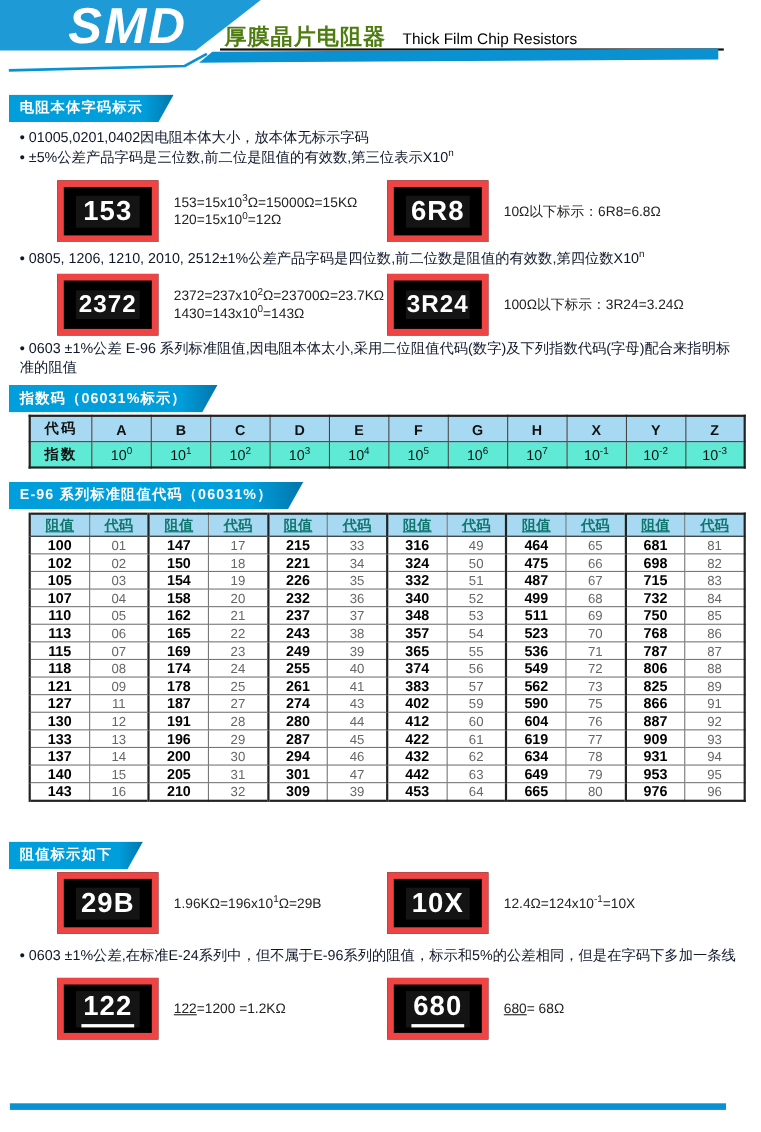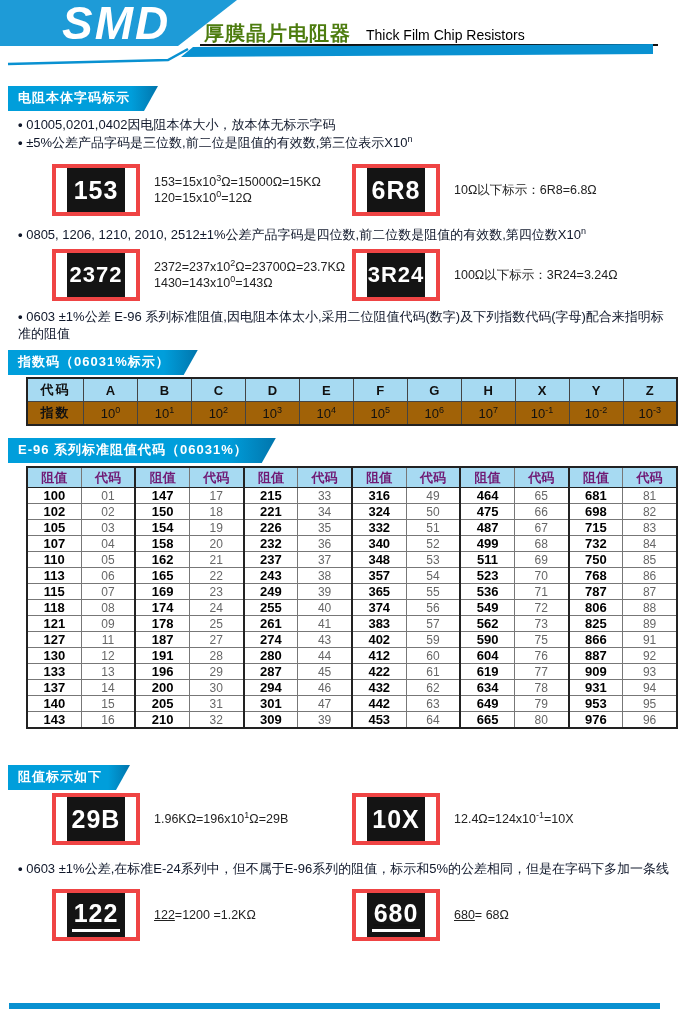--- a/index.html
+++ b/index.html
@@ -14,40 +14,40 @@
   
   .banner{position:absolute;display:inline-block;color:#fff;font-size:13px;font-weight:bold;
           padding:3px 28px 4px 10px;letter-spacing:1px;
           background:linear-gradient(90deg,#009EDB 0%,#009EDB 82%,#0175AC 100%);
           clip-path:polygon(0 0,100% 0,calc(100% - 14px) 100%,0 100%);}
   
   .bullet{position:absolute;font-size:13px;color:#0f172a;width:655px;line-height:17px;}
   .bullet::before{content:"• ";font-weight:bold;}
   
   .example{position:absolute;display:flex;align-items:center;gap:14px;}
-  .chip{width:80px;height:44px;border:4px solid #ef4444;background:#000000;display:flex;flex:none;}
+  .chip{width:80px;height:44px;border:6px solid #ef4444;background:#000000;display:flex;flex:none;align-items:center;}
   .chip .term{width:11px;background:#fff;flex:none;}
   .chip .body{flex:1;background:#141414;color:#fff;display:flex;align-items:center;
               justify-content:center;font-size:25px;font-weight:bold;letter-spacing:1px;}
   .chip.u .label{border-bottom:3px solid #fff;padding:0 2px 1px;}
   .lines{font-size:12.5px;color:#222;line-height:16px;white-space:nowrap;}
   .sup{vertical-align:super;font-size:9px;line-height:0;}
   .u{text-decoration:underline;}
   
   table{border-collapse:collapse;table-layout:fixed;margin-left:18px;}
   #exp-table{position:absolute;left:8px;top:377px;width:652px;border:2px solid #222;}
-  #exp-table td{border:1px solid #444;text-align:center;height:20px;font-size:14px;background:#a16207;}
+  #exp-table td{border:1px solid #444;text-align:center;height:20px;font-size:14px;background:#5eead4;}
   #exp-table tr.hdr td{background:#A7DAF2;font-weight:bold;}
   #exp-table td.lbl{font-weight:bold;width:53px;letter-spacing:2px;}
   #exp-table td{font-size:13px;}
   #e96-table{position:absolute;left:8px;top:466px;width:652px;border:2px solid #222;}
   #e96-table td{border:1px solid #777;text-align:center;height:14.6px;padding:0;background:#fff;
                 font-size:12px;}
-  #e96-table tr.hdr td{background:#A7DAF2;font-weight:bold;color:#701a75;height:19px;font-size:13px;
-                       border-bottom:1.5px solid #222;}
+  #e96-table tr.hdr td{background:#A7DAF2;font-weight:bold;color:#0f766e;height:19px;font-size:13px;
+                       border-bottom:1.5px solid #222;text-decoration:underline;}
   #e96-table td.val{font-weight:bold;color:#000;font-size:13px;}
   #e96-table td.code{color:#666;}
   #e96-table td.grp{border-left:2px solid #222;}
   
   #bottom-bar{left:9px;top:1003px;width:651px;height:6px;background:#0991D1;}
 </style>
 </head>
 <body>
 
 <div id="page">

